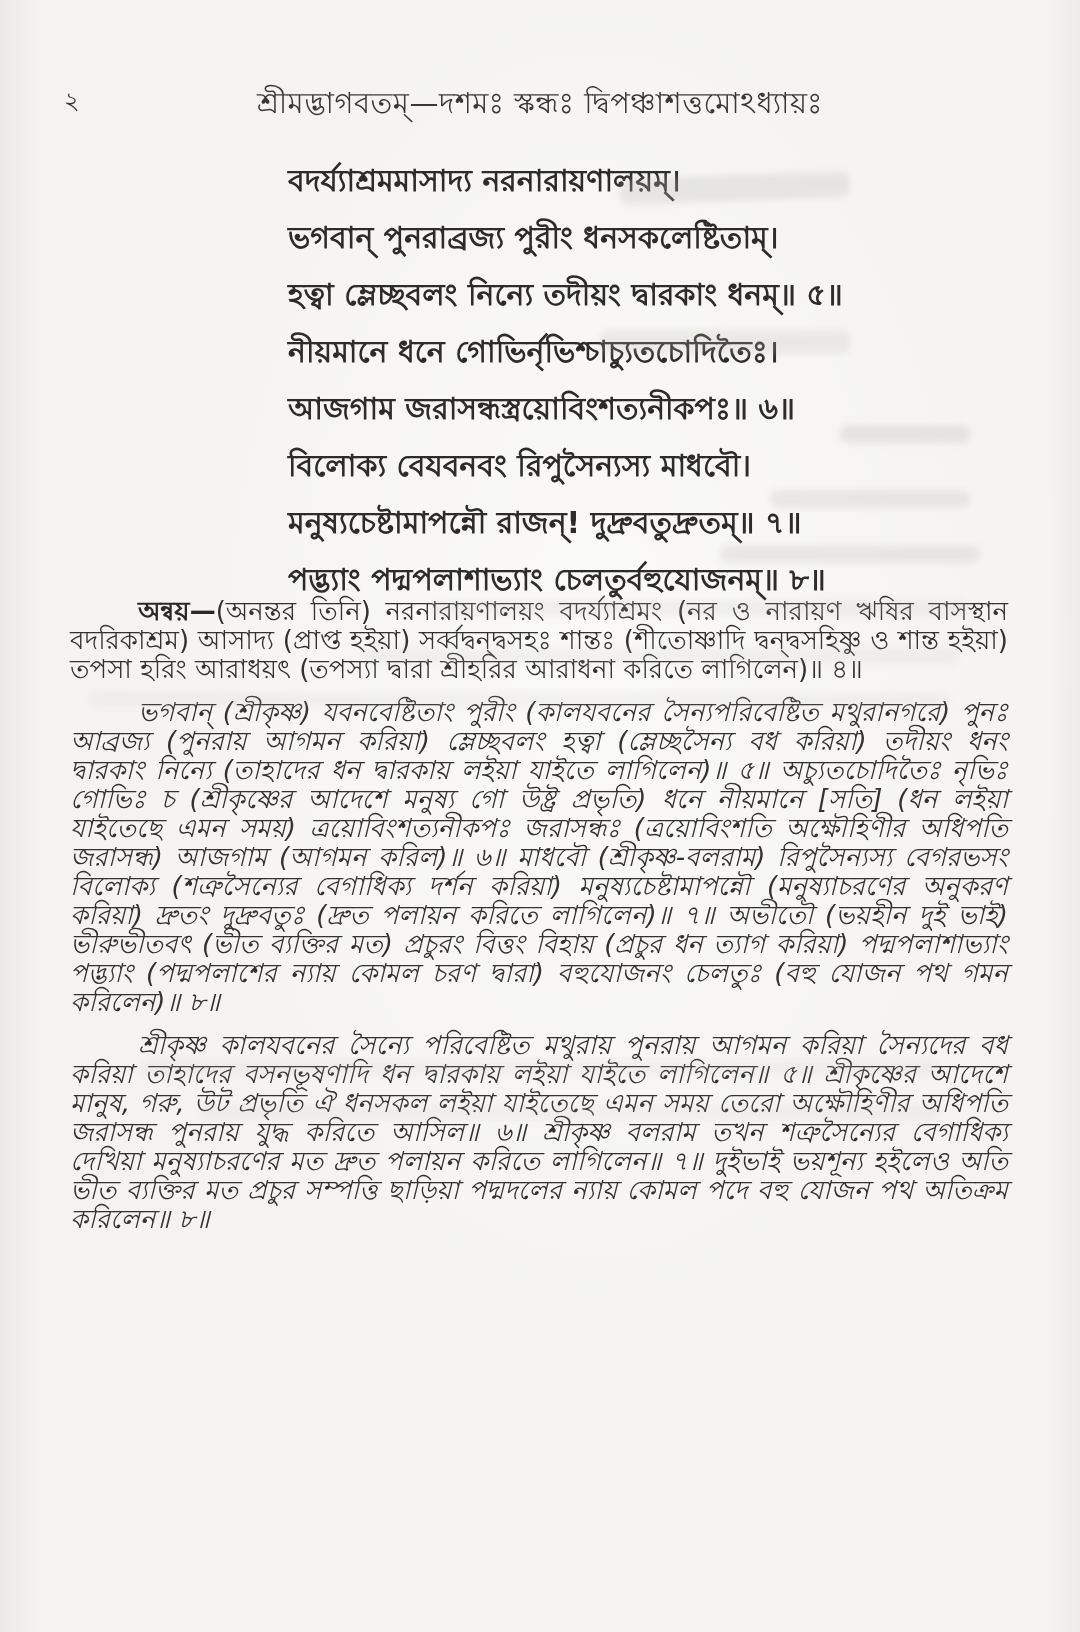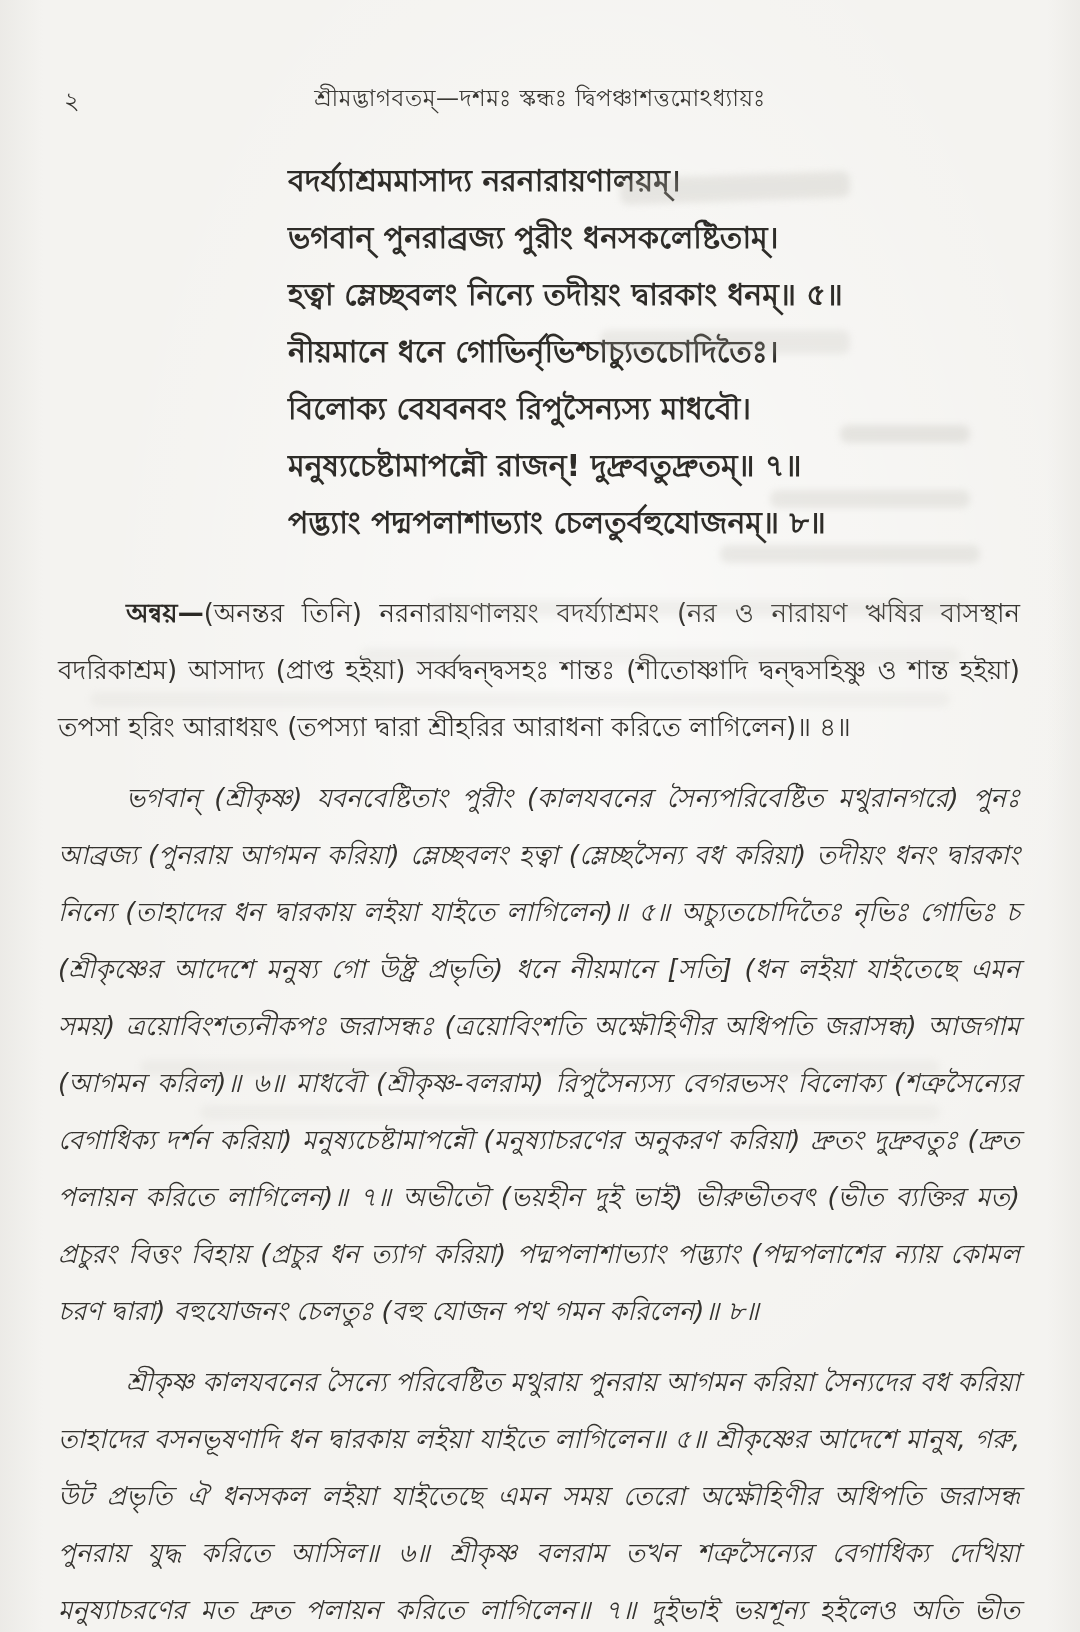--- a/index.html
+++ b/index.html
@@ -17,36 +17,36 @@
       linear-gradient(90deg, rgba(210,208,202,.25) 0%, rgba(244,243,240,0) 4%, rgba(244,243,240,0) 97%, rgba(215,213,207,.25) 100%);
     color:#33312d;
     overflow:hidden;
   }
   .page-number{
     position:absolute;top:82px;left:64px;
     font-size:24px;color:#3a3834;
   }
   .running-head{
     position:absolute;top:80px;left:0;width:100%;
-    text-align:center;font-size:23px;letter-spacing:.5px;color:#3a3834;
+    text-align:center;font-size:29px;letter-spacing:.5px;color:#3a3834;
   }
   .verse-block{
     position:absolute;top:152px;left:288px;width:680px;
   }
   .verse-line{
     font-size:30px;line-height:57px;
     font-weight:600;color:#2e2c28;
     white-space:nowrap;
   }
   .body-col{
     position:absolute;top:585px;left:58px;width:962px;
   }
   .body-col p{
-    margin:0;
-    font-size:26px;line-height:57px;
+    margin:12px;
+    font-size:26px;line-height:29px;
     text-align:justify;text-indent:68px;
     color:#34322e;
   }
   .body-col p + p{margin-top:14px;font-style:italic;}
   .body-col p.sect-gap{margin-top:40px;}
   .label{font-weight:700;color:#2b2925;}
   
   .bleed{
     position:absolute;
     background:#bdbbb3;
@@ -62,20 +62,21 @@
 <div class="page">
 
   <div class="page-number">২</div>
   <div class="running-head">শ্রীমদ্ভাগবতম্—দশমঃ স্কন্ধঃ দ্বিপঞ্চাশত্তমোঽধ্যায়ঃ</div>
 
   <div class="verse-block">
     <div class="verse-line">বদর্য্যাশ্রমমাসাদ্য নরনারায়ণালয়ম্।</div>
     <div class="verse-line">ভগবান্ পুনরাব্রজ্য পুরীং ধনসকলেষ্টিতাম্।</div>
     <div class="verse-line">হত্বা ম্লেচ্ছবলং নিন্যে তদীয়ং দ্বারকাং ধনম্॥ ৫॥</div>
     <div class="verse-line">নীয়মানে ধনে গোভির্নৃভিশ্চাচ্যুতচোদিতৈঃ।</div>
+    <div class="verse-line">আজগাম জরাসন্ধস্ত্রয়োবিংশত্যনীকপঃ॥ ৬॥</div>
     <div class="verse-line">বিলোক্য বেযবনবং রিপুসৈন্যস্য মাধবৌ।</div>
     <div class="verse-line">মনুষ্যচেষ্টামাপন্নৌ রাজন্! দুদ্রুবতুদ্রুতম্॥ ৭॥</div>
     <div class="verse-line">পদ্ভ্যাং পদ্মপলাশাভ্যাং চেলতুর্বহুযোজনম্॥ ৮॥</div>
   </div>
 
   <div class="body-col">
     <p><b class="label">অন্বয়—</b><span>(অনন্তর তিনি) নরনারায়ণালয়ং বদর্য্যাশ্রমং (নর ও নারায়ণ ঋষির বাসস্থান বদরিকাশ্রম) আসাদ্য (প্রাপ্ত হইয়া) সর্ব্বদ্বন্দ্বসহঃ শান্তঃ (শীতোষ্ণাদি দ্বন্দ্বসহিষ্ণু ও শান্ত হইয়া) তপসা হরিং আরাধয়ৎ (তপস্যা দ্বারা শ্রীহরির আরাধনা করিতে লাগিলেন)॥ ৪॥</span></p>
     <p><span>ভগবান্ (শ্রীকৃষ্ণ) যবনবেষ্টিতাং পুরীং (কালযবনের সৈন্যপরিবেষ্টিত মথুরানগরে) পুনঃ আব্রজ্য (পুনরায় আগমন করিয়া) ম্লেচ্ছবলং হত্বা (ম্লেচ্ছসৈন্য বধ করিয়া) তদীয়ং ধনং দ্বারকাং নিন্যে (তাহাদের ধন দ্বারকায় লইয়া যাইতে লাগিলেন)॥ ৫॥ অচ্যুতচোদিতৈঃ নৃভিঃ গোভিঃ চ (শ্রীকৃষ্ণের আদেশে মনুষ্য গো উষ্ট্র প্রভৃতি) ধনে নীয়মানে [সতি] (ধন লইয়া যাইতেছে এমন সময়) ত্রয়োবিংশত্যনীকপঃ জরাসন্ধঃ (ত্রয়োবিংশতি অক্ষৌহিণীর অধিপতি জরাসন্ধ) আজগাম (আগমন করিল)॥ ৬॥ মাধবৌ (শ্রীকৃষ্ণ-বলরাম) রিপুসৈন্যস্য বেগরভসং বিলোক্য (শত্রুসৈন্যের বেগাধিক্য দর্শন করিয়া) মনুষ্যচেষ্টামাপন্নৌ (মনুষ্যাচরণের অনুকরণ করিয়া) দ্রুতং দুদ্রুবতুঃ (দ্রুত পলায়ন করিতে লাগিলেন)॥ ৭॥ অভীতৌ (ভয়হীন দুই ভাই) ভীরুভীতবৎ (ভীত ব্যক্তির মত) প্রচুরং বিত্তং বিহায় (প্রচুর ধন ত্যাগ করিয়া) পদ্মপলাশাভ্যাং পদ্ভ্যাং (পদ্মপলাশের ন্যায় কোমল চরণ দ্বারা) বহুযোজনং চেলতুঃ (বহু যোজন পথ গমন করিলেন)॥ ৮॥</span></p>
     <p><span>শ্রীকৃষ্ণ কালযবনের সৈন্যে পরিবেষ্টিত মথুরায় পুনরায় আগমন করিয়া সৈন্যদের বধ করিয়া তাহাদের বসনভূষণাদি ধন দ্বারকায় লইয়া যাইতে লাগিলেন॥ ৫॥ শ্রীকৃষ্ণের আদেশে মানুষ, গরু, উট প্রভৃতি ঐ ধনসকল লইয়া যাইতেছে এমন সময় তেরো অক্ষৌহিণীর অধিপতি জরাসন্ধ পুনরায় যুদ্ধ করিতে আসিল॥ ৬॥ শ্রীকৃষ্ণ বলরাম তখন শত্রুসৈন্যের বেগাধিক্য দেখিয়া মনুষ্যাচরণের মত দ্রুত পলায়ন করিতে লাগিলেন॥ ৭॥ দুইভাই ভয়শূন্য হইলেও অতি ভীত ব্যক্তির মত প্রচুর সম্পত্তি ছাড়িয়া পদ্মদলের ন্যায় কোমল পদে বহু যোজন পথ অতিক্রম করিলেন॥ ৮॥</span></p>
 

